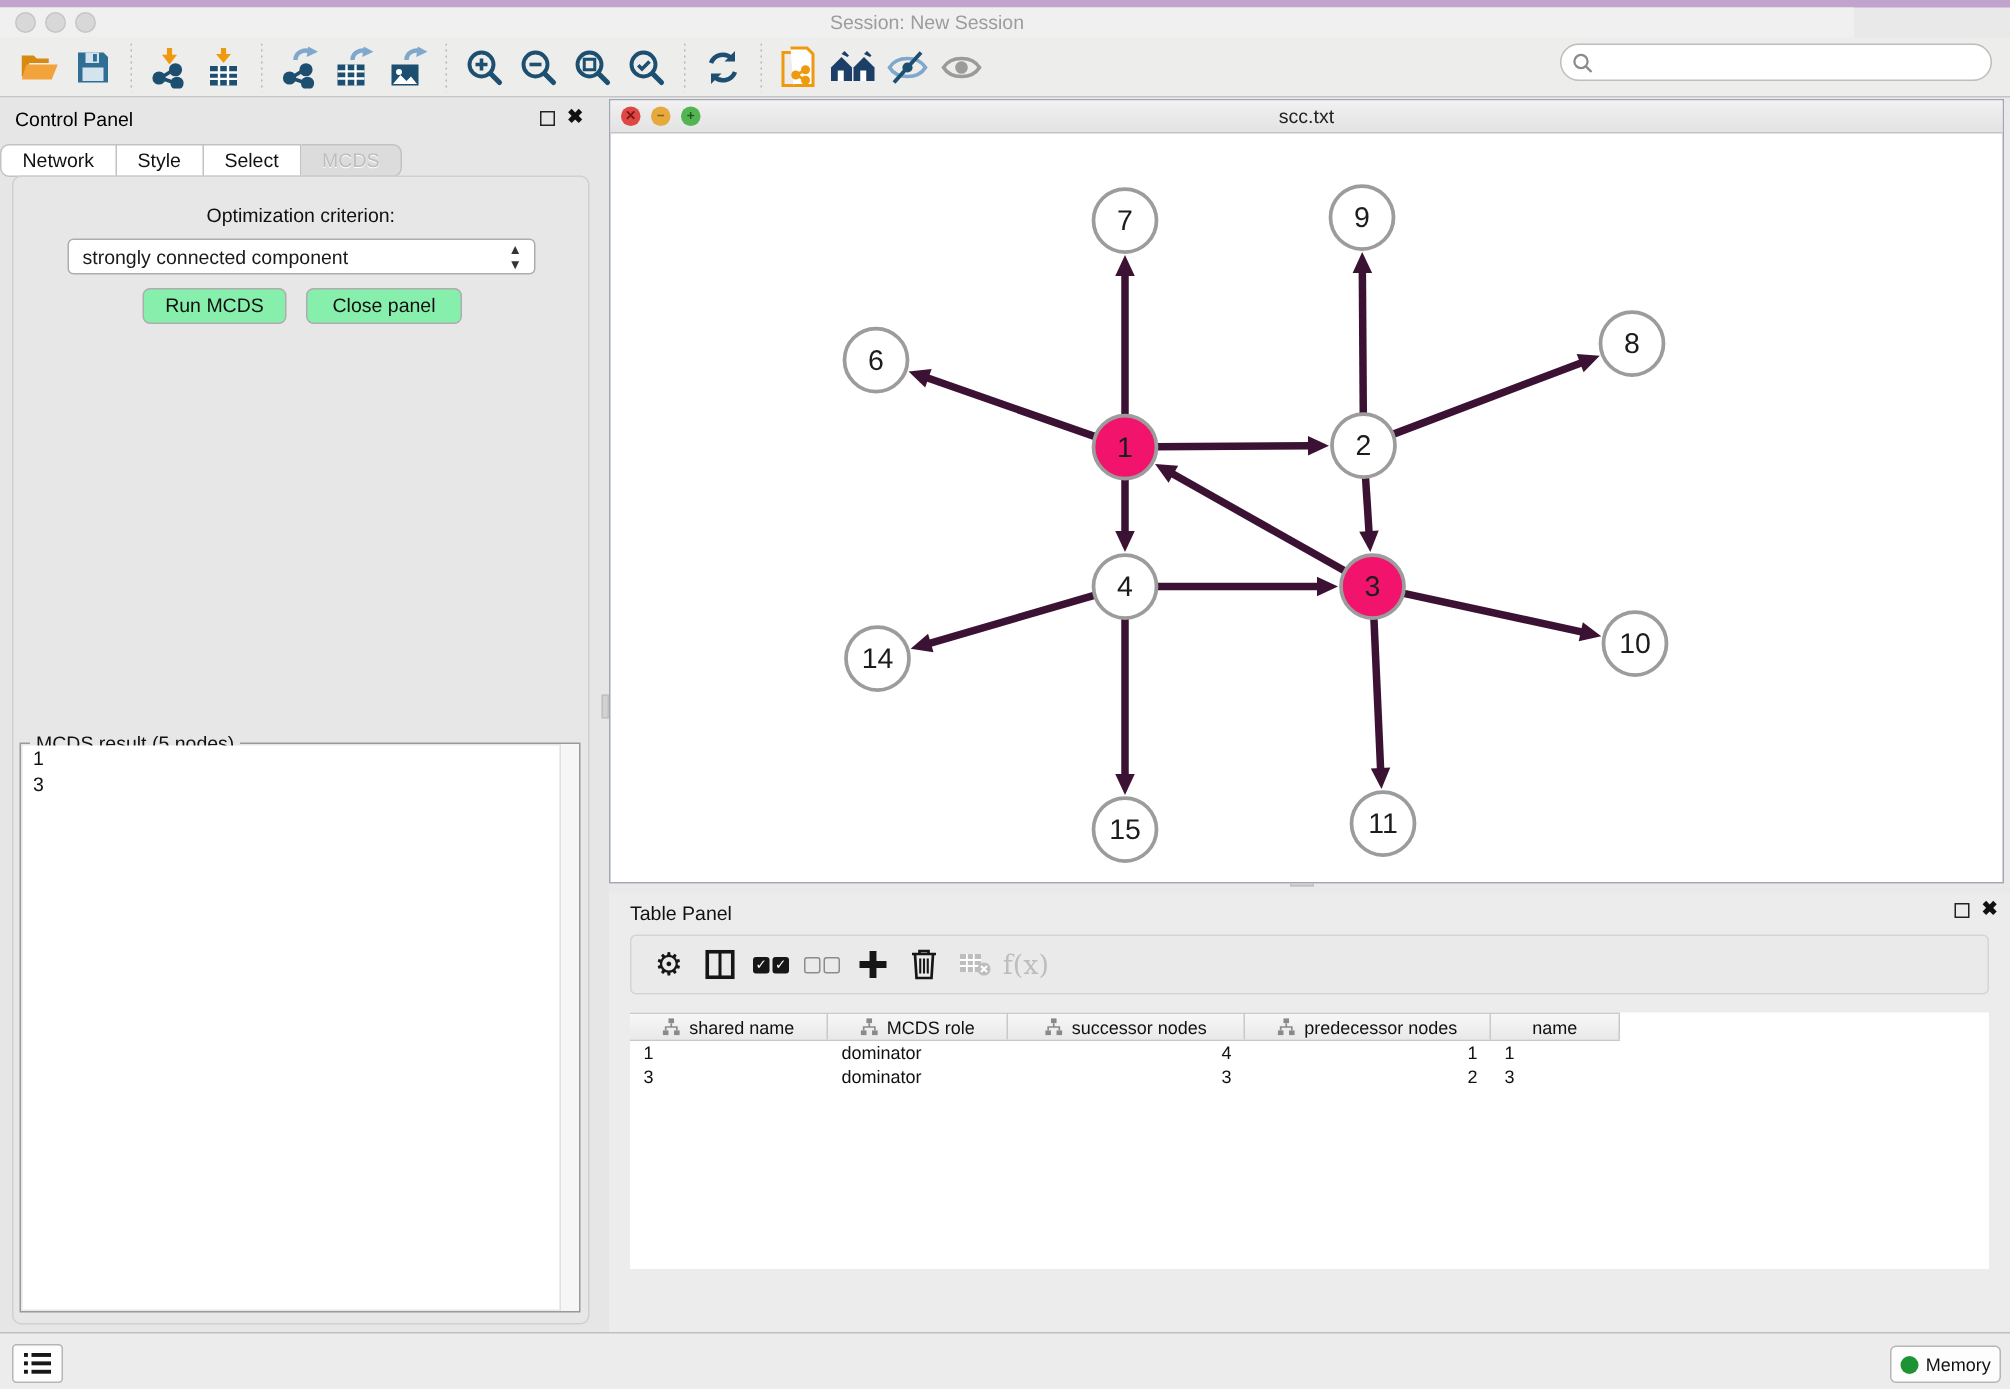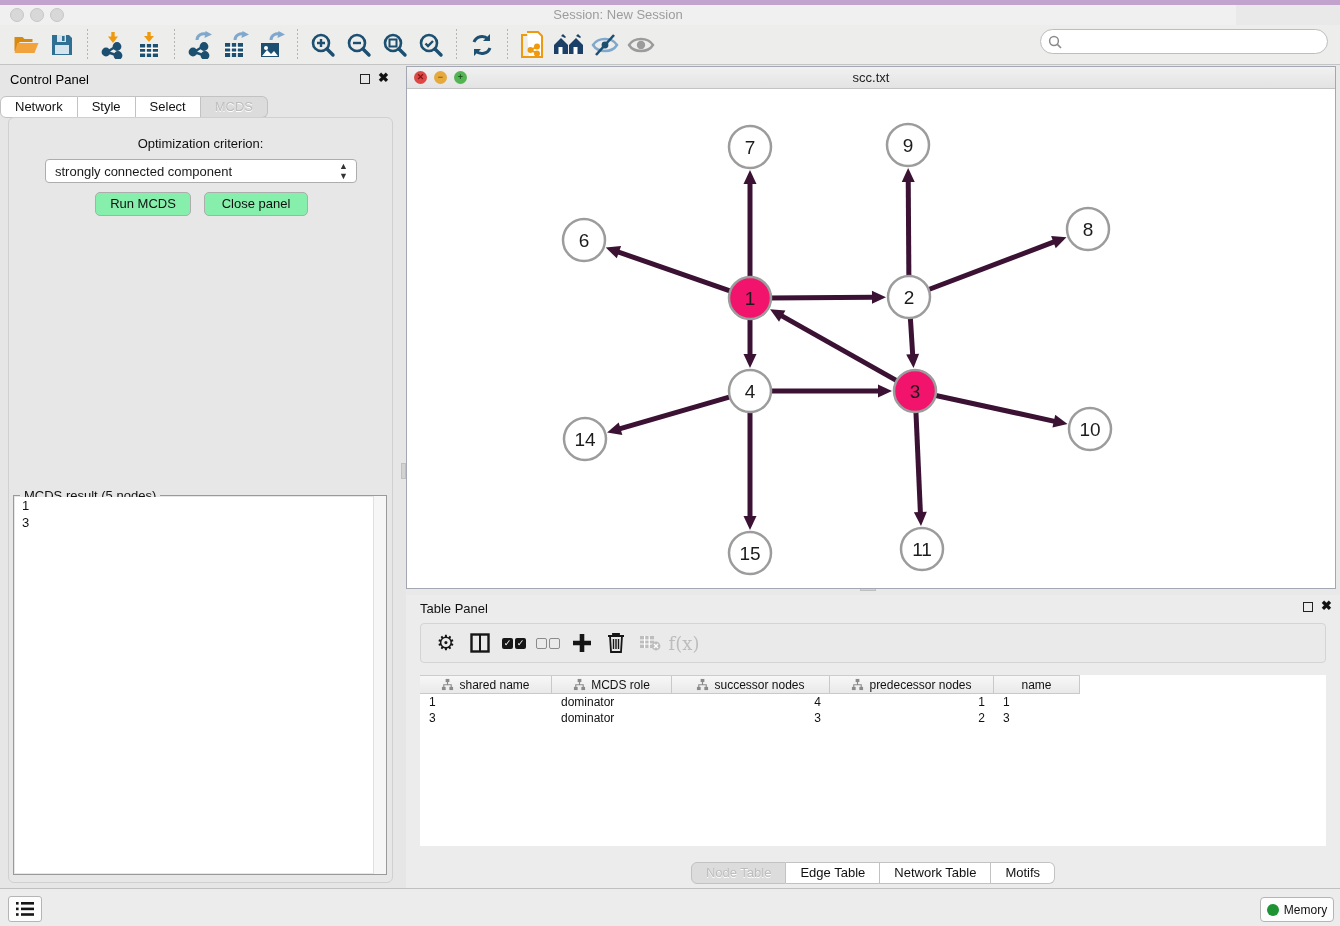--- a/index.html
+++ b/index.html
@@ -476,26 +476,20 @@
         <div class="tr">
           <div class="td c0 al">3</div>
           <div class="td c1 al">dominator</div>
           <div class="td c2 ar">3</div>
           <div class="td c3 ar">2</div>
           <div class="td c4 al">3</div>
         </div>
       </div>
   </div>
 
-  <div id="tp-tabs">
-    <span class="seg-tab selected">Node Table</span>
-    <span class="seg-tab">Edge Table</span>
-    <span class="seg-tab">Network Table</span>
-    <span class="seg-tab">Motifs</span>
-  </div>
 </div>
 
 <div id="status-bar" class="abs">
   <div id="tasks-btn">
     <svg width="20" height="16" viewBox="0 0 20 16">
         <g fill="#161616">
           <rect x="1" y="1" width="2.6" height="2.6"></rect>
           <rect x="1" y="6.6" width="2.6" height="2.6"></rect>
           <rect x="1" y="12.2" width="2.6" height="2.6"></rect>
           <rect x="6" y="1" width="13" height="2.6"></rect>

